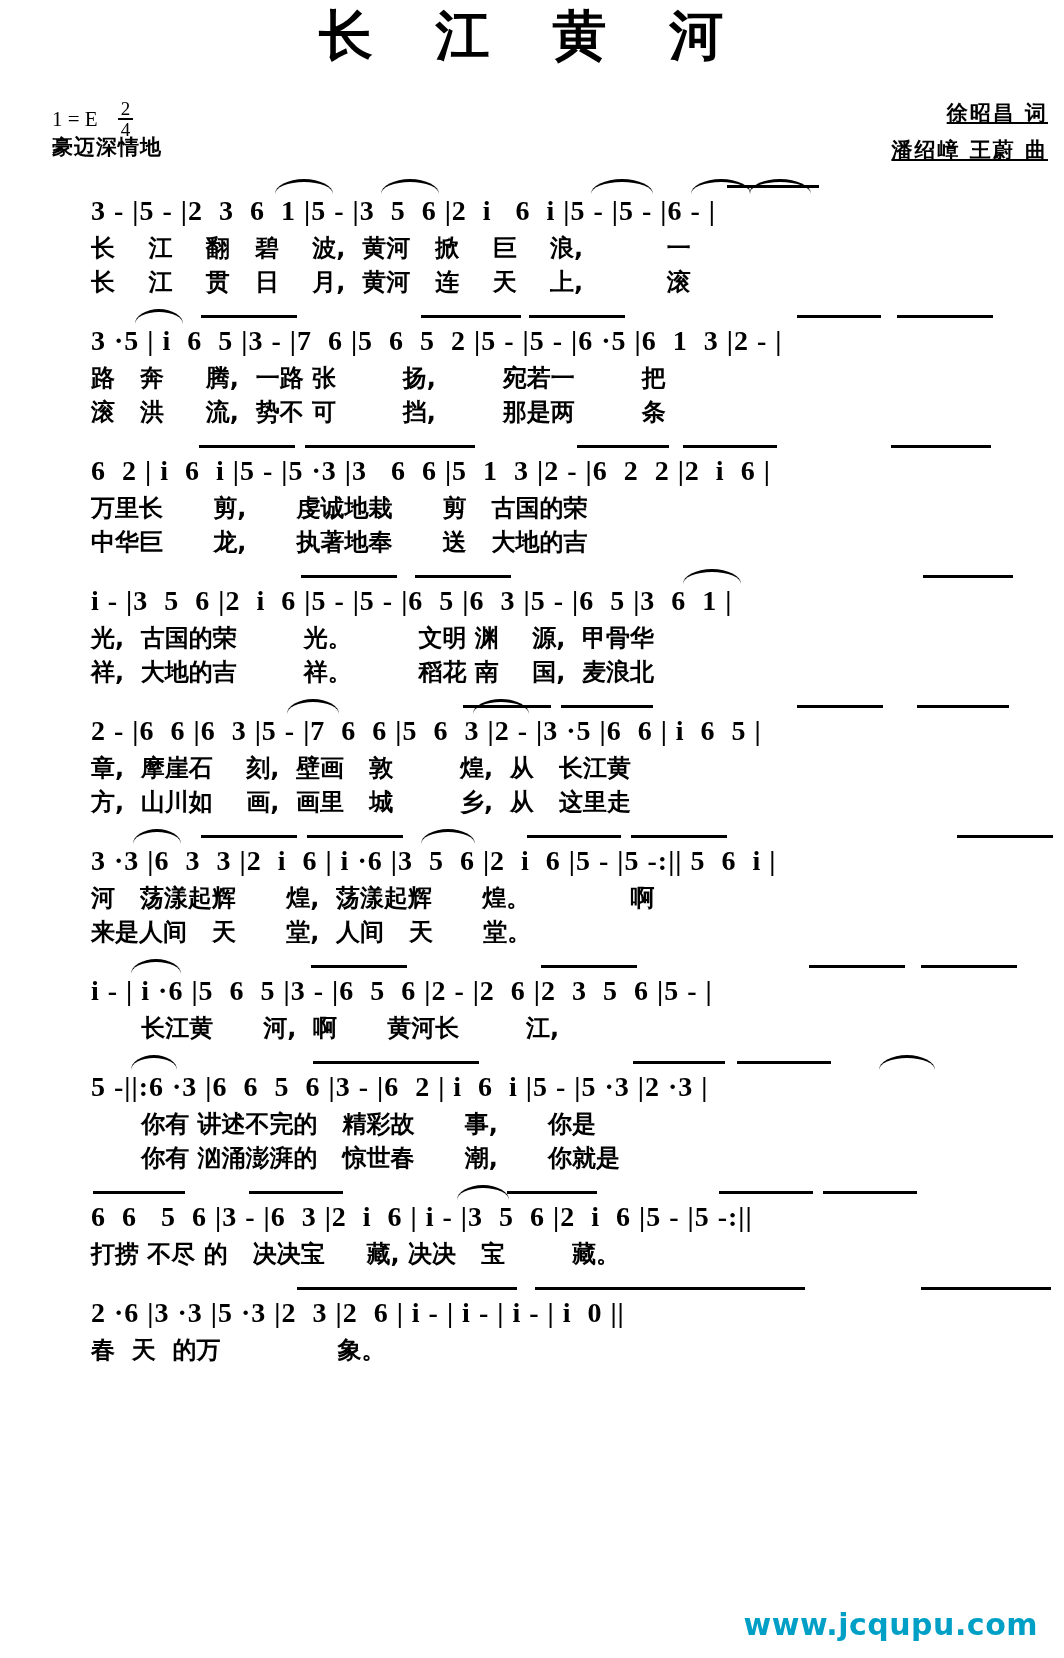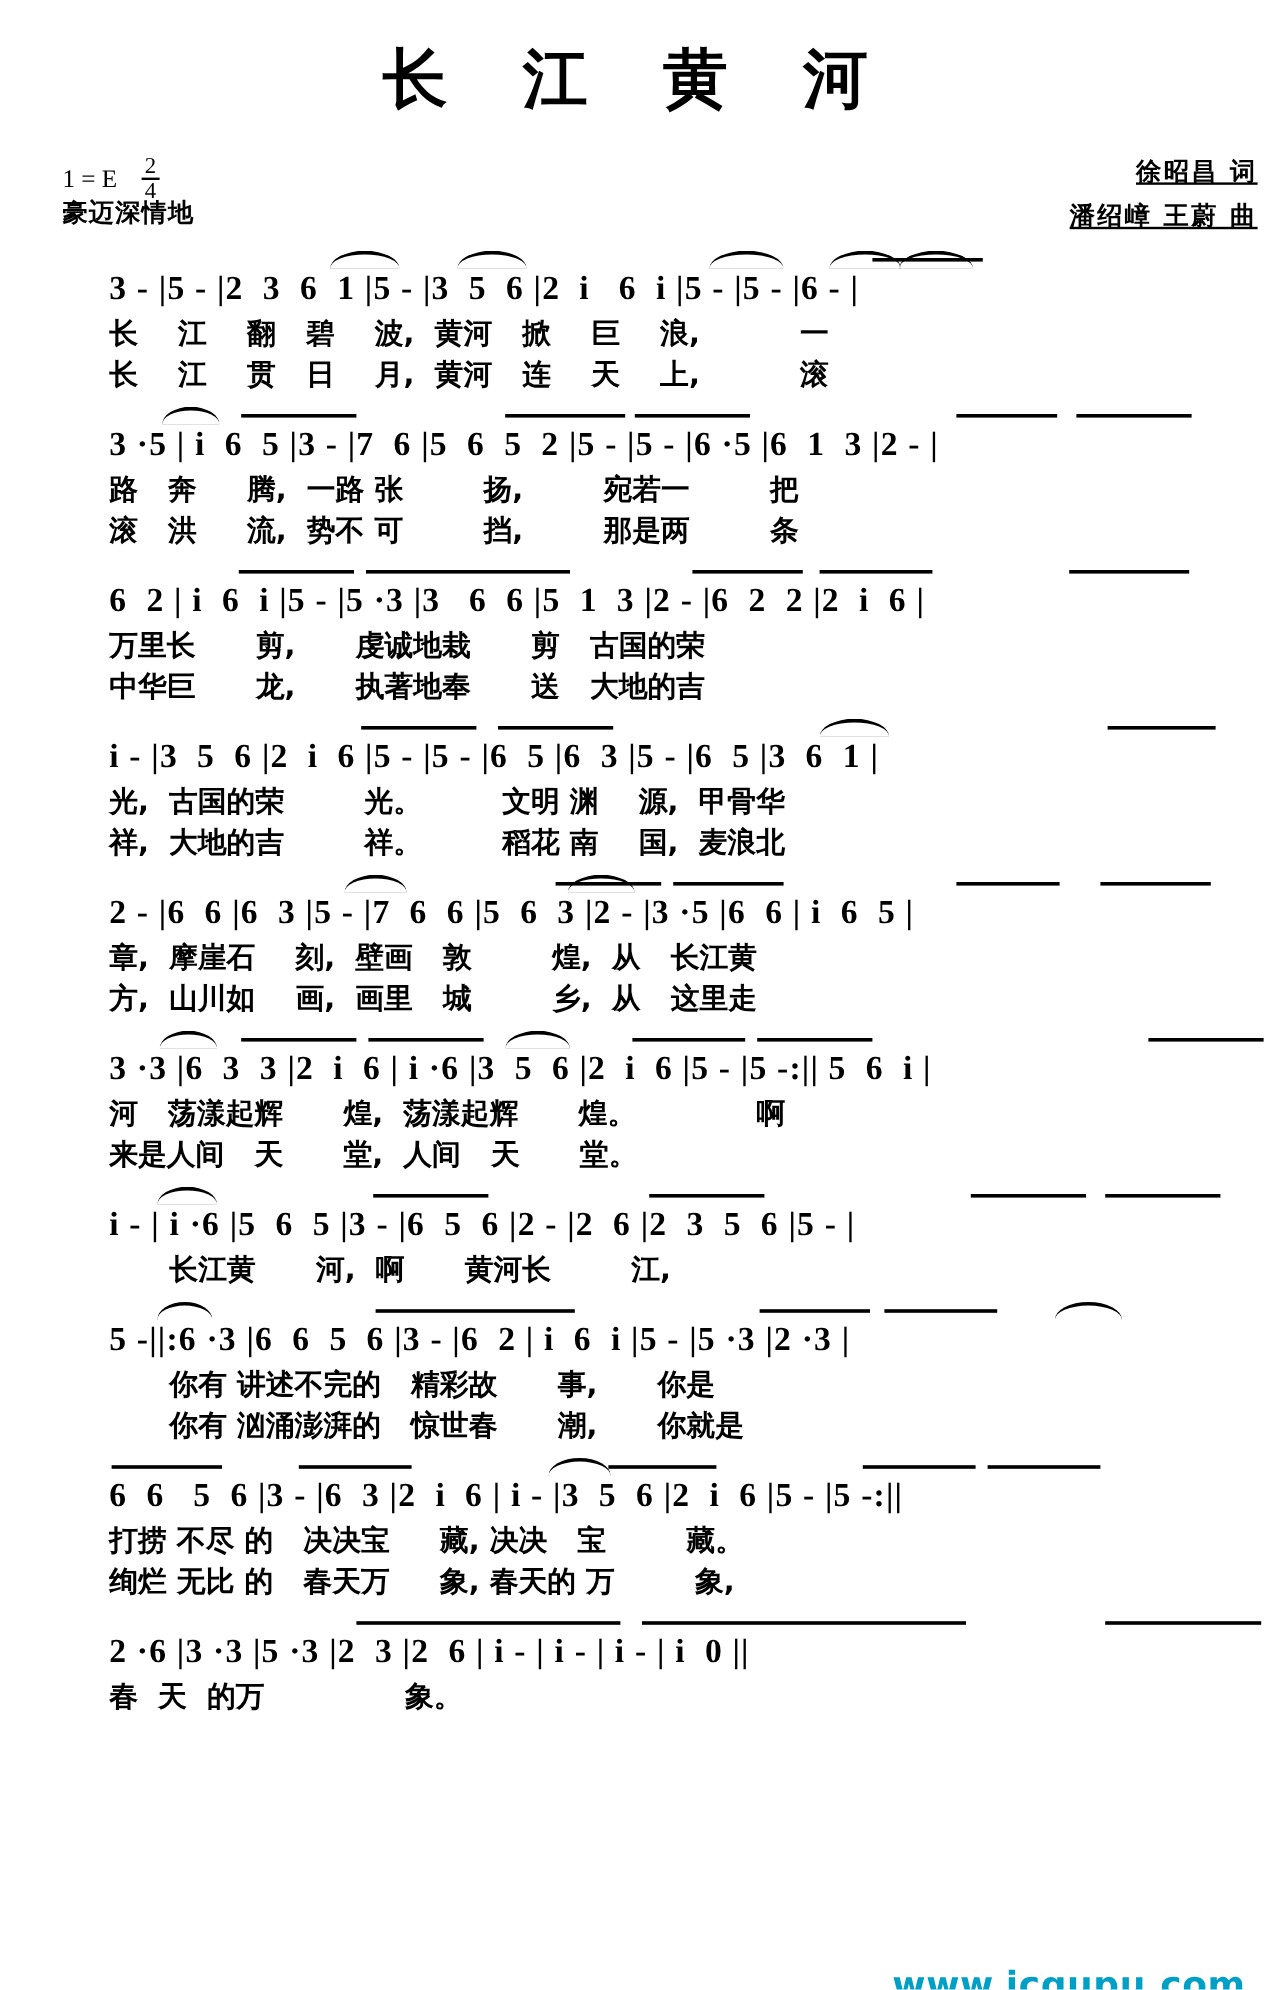--- a/index.html
+++ b/index.html
@@ -12,21 +12,20 @@
     overflow:hidden;
   }
   .page{position:relative;width:1064px;height:1658px;}
 
   .title{
     text-align:center;
     font-family:"DejaVu Sans",sans-serif;
     font-weight:bold;
     font-size:54px;
     letter-spacing:22px;
-    margin-top:30px;
     margin-bottom:0;
   }
 
   .meta{
     position:relative;
     height:80px;
     margin-top:22px;
   }
   .keyline{
     position:absolute;left:52px;top:4px;
@@ -238,21 +237,20 @@
       <div class="beam" style="left:52px;width:92px;top:6px;position:absolute;"></div>
       <div class="beamzone">
         <div class="beam" style="left:158px;width:94px;"></div>
         <div class="slur" style="left:366px;width:52px;"></div>
         <div class="beam" style="left:416px;width:90px;"></div>
         <div class="beam" style="left:628px;width:94px;"></div>
         <div class="beam" style="left:732px;width:94px;"></div>
       </div>
       <div class="notes">6  6   5  6 |3 - |6  3 |2  i  6 | i - |3  5  6 |2  i  6 |5 - |5 -:||</div>
       <div class="lyricrow">打捞 不尽 的   决决宝     藏, 决决   宝        藏。</div>
-      <div class="lyricrow">绚烂 无比 的   春天万     象, 春天的 万        象,</div>
     </div>
 
     <div class="system">
       <div class="beamzone">
         <div class="beam" style="left:206px;width:220px;"></div>
         <div class="beam" style="left:444px;width:270px;"></div>
         <div class="beam" style="left:830px;width:130px;"></div>
       </div>
       <div class="notes">2 ·6 |3 ·3 |5 ·3 |2  3 |2  6 | i - | i - | i - | i  0 ||</div>
       <div class="lyricrow">春  天  的万              象。</div>

